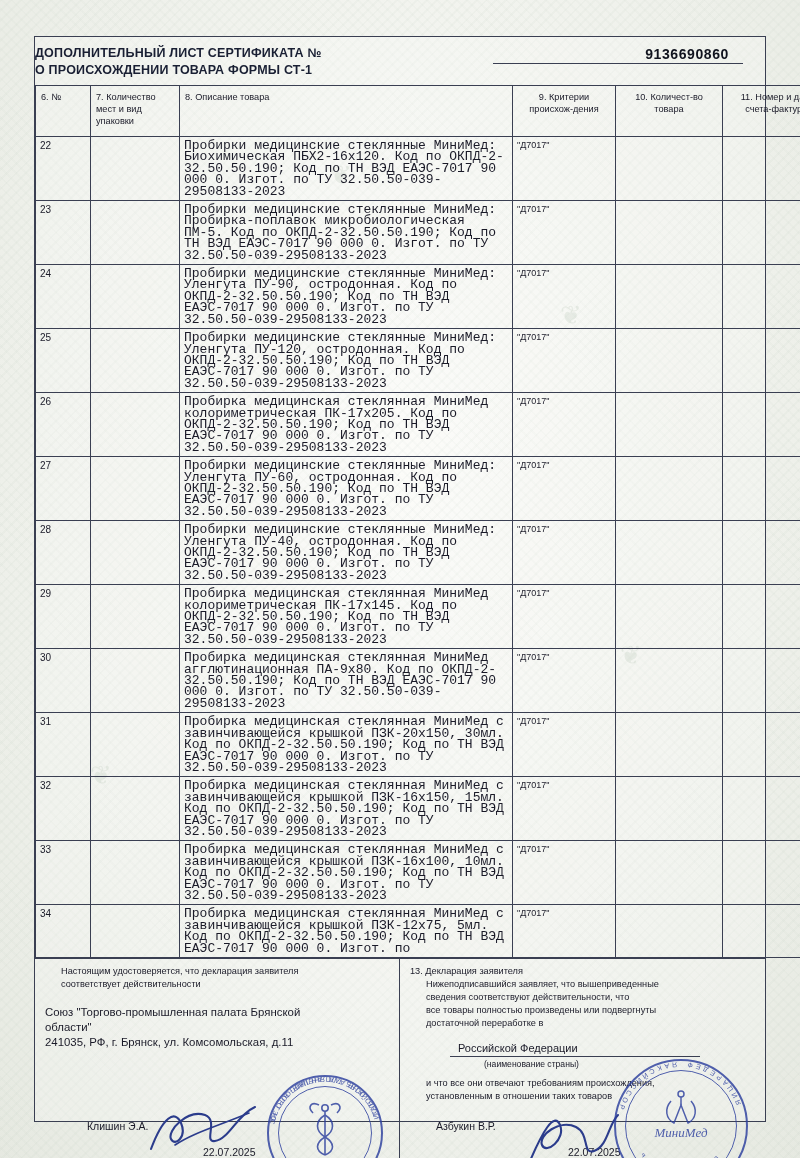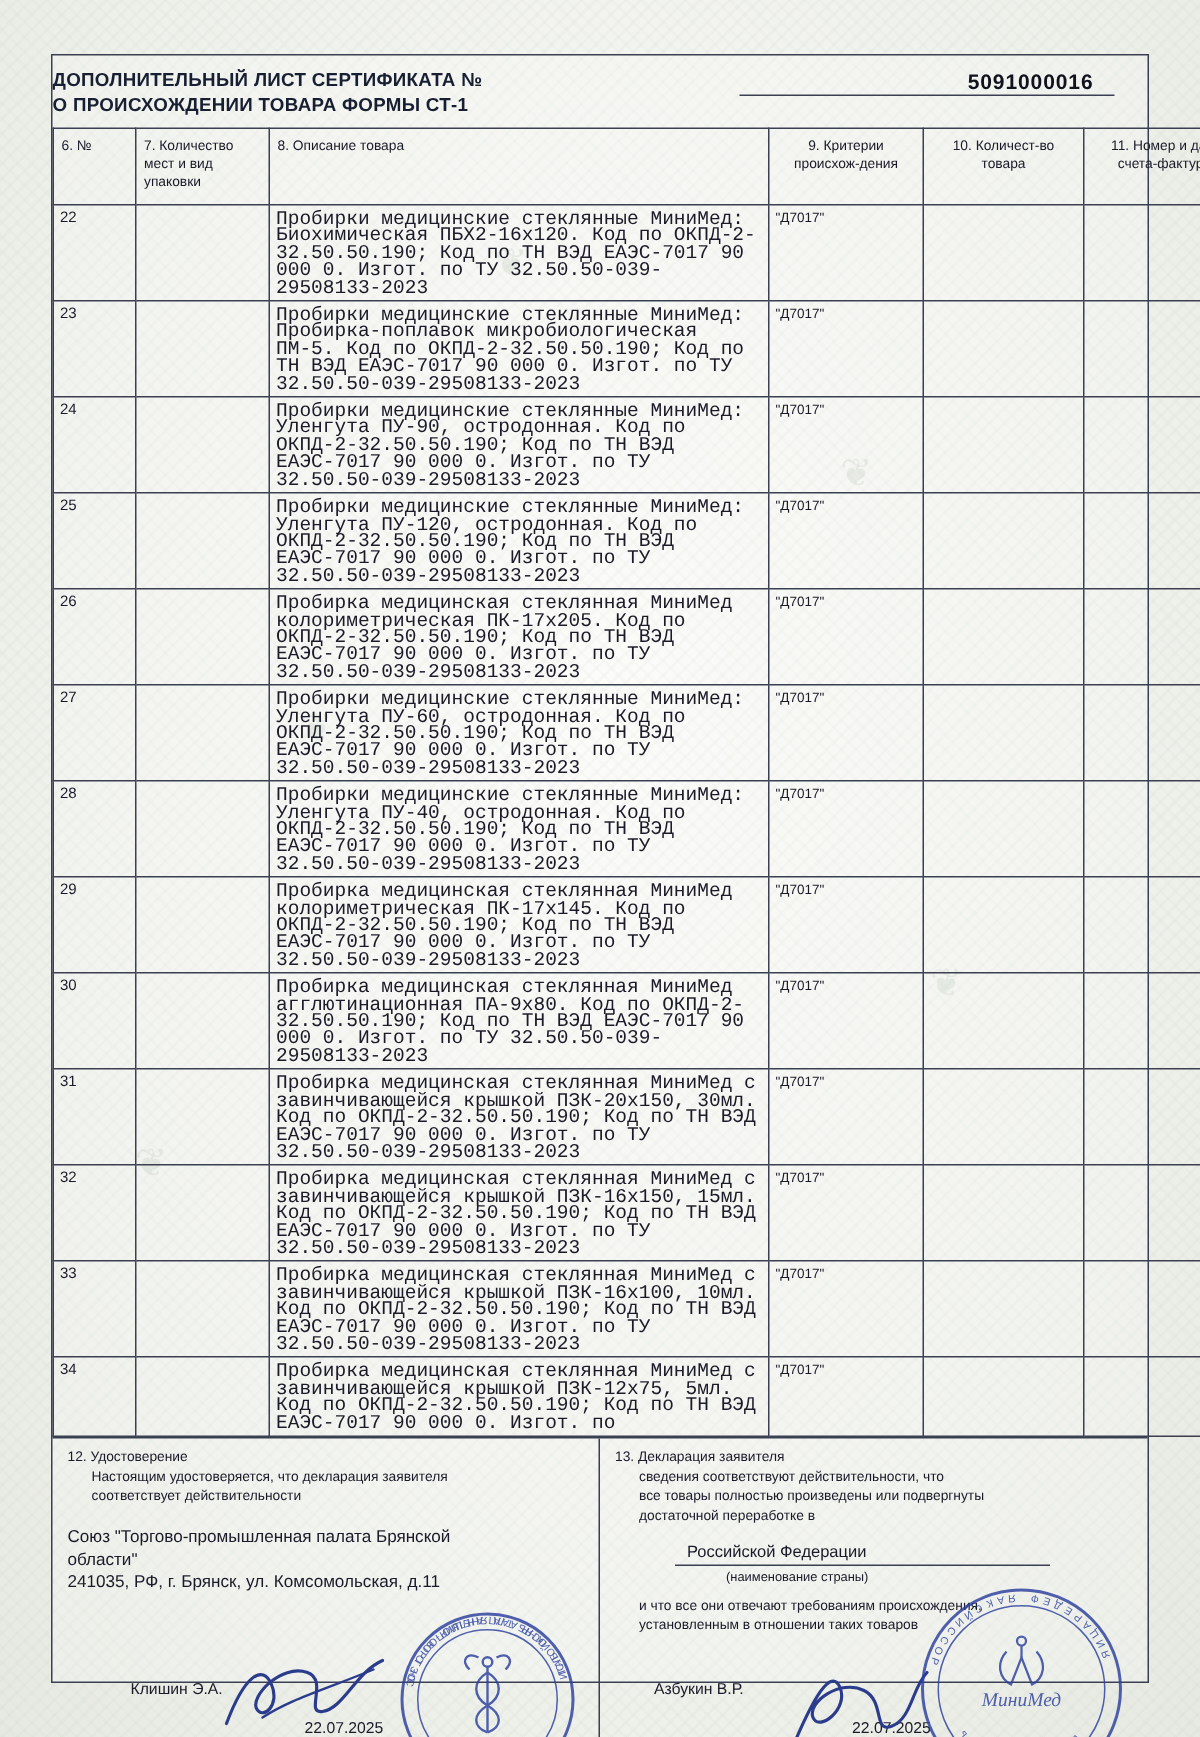--- a/index.html
+++ b/index.html
@@ -236,21 +236,21 @@
   <div class="watermark-leaf" style="left:620px; top:640px;">❦</div>
   <div class="watermark-leaf" style="left:90px; top:760px;">❦</div>
 
   <div class="sheet">
 
     <div class="doc-header">
       <div class="title-block">
         <div>ДОПОЛНИТЕЛЬНЫЙ ЛИСТ СЕРТИФИКАТА №</div>
         <div>О ПРОИСХОЖДЕНИИ ТОВАРА ФОРМЫ СТ-1</div>
       </div>
-      <div class="cert-number">5091000016</div>
+      <div class="cert-number">9136690860</div>
       <div class="num-underline"></div>
     </div>
 
     <table class="main">
       <thead>
         <tr>
           <th class="c-num">6. №</th>
           <th class="c-qty">7. Количество мест и вид упаковки</th>
           <th class="c-desc">8. Описание товара</th>
           <th class="c-crit">9. Критерии происхож-дения</th>
@@ -362,21 +362,20 @@
             <td class="c-crit">"Д7017"</td>
             <td class="c-amount"></td>
             <td class="c-inv"></td>
           </tr>
         </tbody>
     </table>
 
     <div class="bottom">
 
       <div class="panel-left" style="height:250px;">
-        <div class="panel-title">12. Удостоверение</div>
         <span class="indent">Настоящим удостоверяется, что декларация заявителя</span>
         <span class="indent">соответствует действительности</span>
 
         <div class="org-name">
           <div>Союз "Торгово-промышленная палата Брянской</div>
           <div>области"</div>
           <div>241035, РФ, г. Брянск, ул. Комсомольская, д.11</div>
         </div>
 
         <div class="sig-name">Клишин Э.А.</div>
@@ -461,20 +460,21 @@
           </div>
           <div class="sig-labels">
             <span>Подпись</span>
             <span>Дата</span>
             <span>Печать</span>
           </div>
         </div>
 
       <div class="panel-right" style="height:250px;">
         <div class="panel-title">13. Декларация заявителя</div>
+        <span class="indent">Нижеподписавшийся заявляет, что вышеприведенные</span>
         <span class="indent">сведения соответствуют действительности, что</span>
         <span class="indent">все товары полностью произведены или подвергнуты</span>
         <span class="indent">достаточной переработке в</span>
 
         <div class="country-line">Российской Федерации</div>
         <div class="country-rule"></div>
         <div class="country-caption">(наименование страны)</div>
 
         <span class="indent" style="margin-top:6px;">и что все они отвечают требованиям происхождения,</span>
         <span class="indent">установленным в отношении таких товаров</span>

